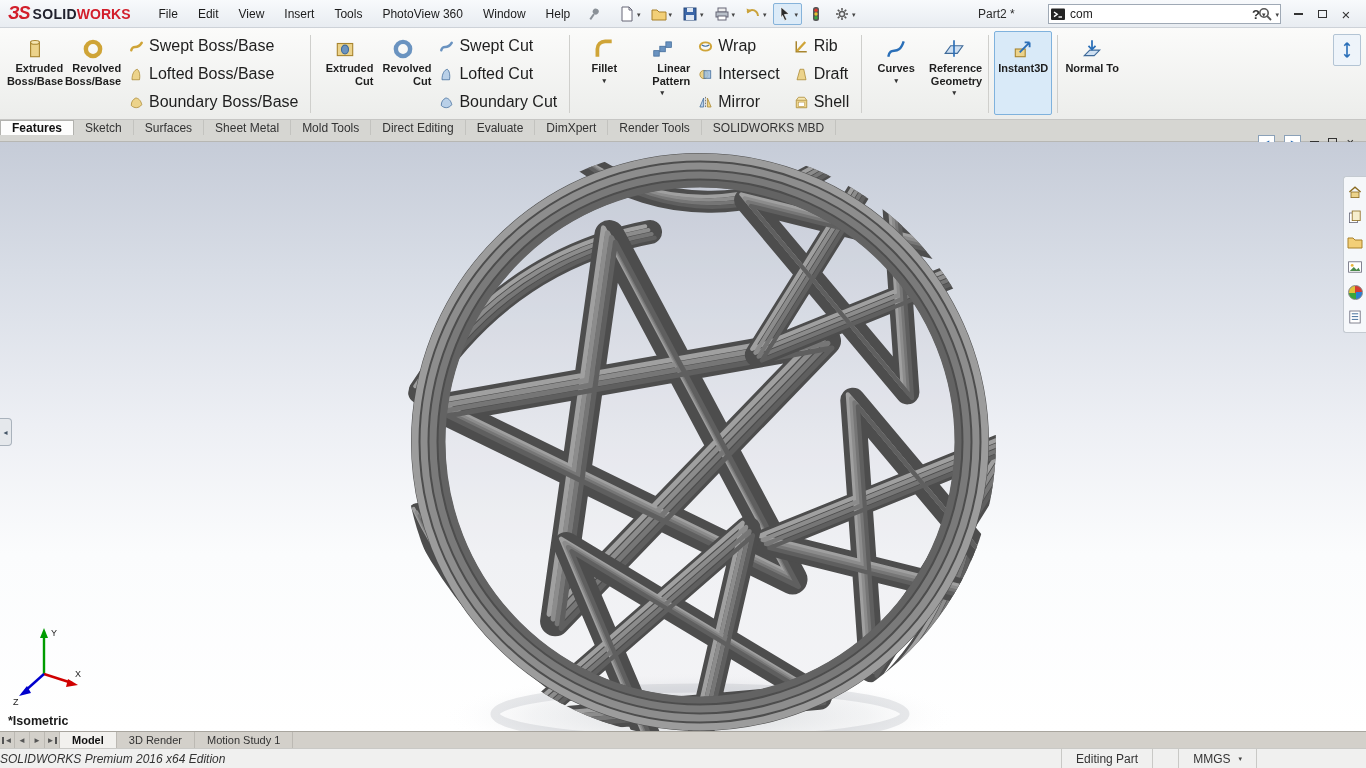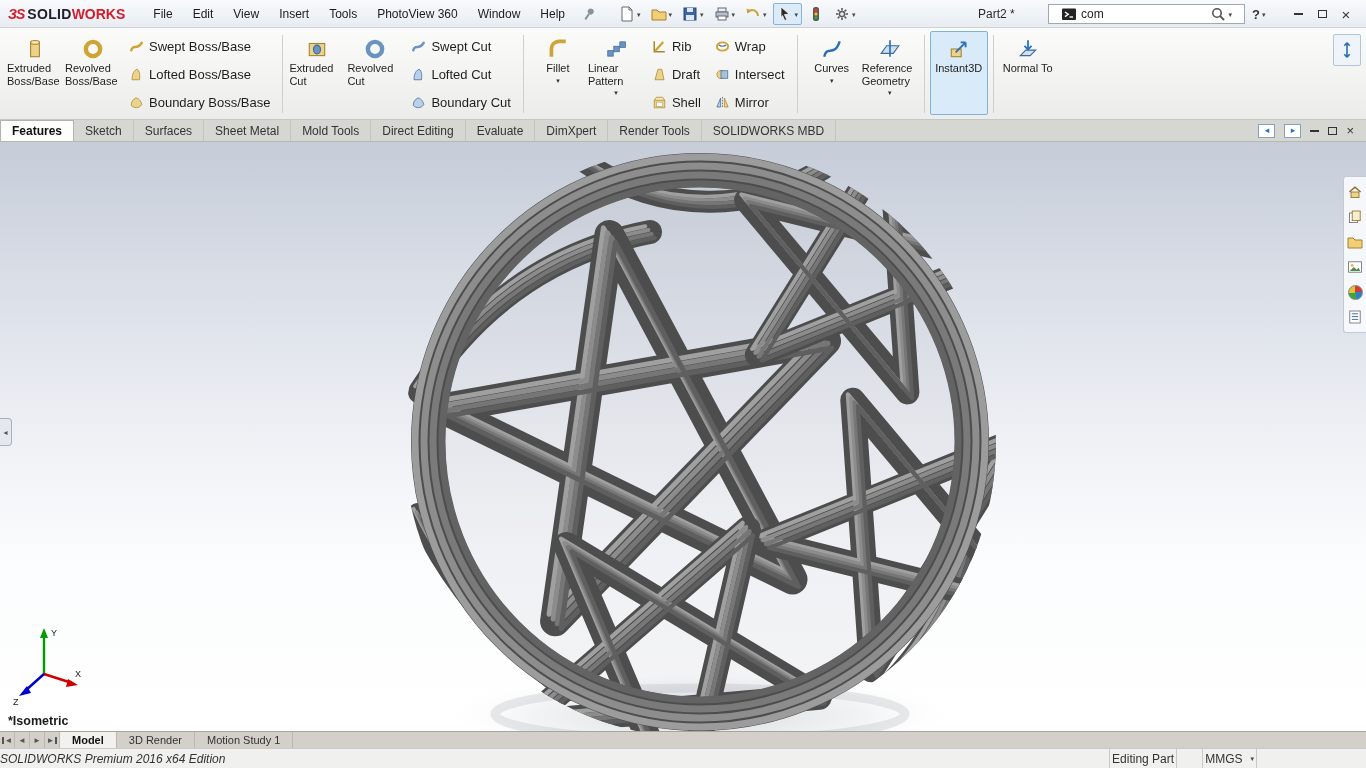--- a/index.html
+++ b/index.html
@@ -3,62 +3,62 @@
 <meta charset="utf-8">
 <style>
   *{box-sizing:border-box;margin:0;padding:0;}
   html,body{width:1366px;height:768px;}
   body{font-family:"Liberation Sans",sans-serif;font-size:12px;color:#222;overflow:hidden;background:#fff;}
   #app{position:relative;width:1366px;height:768px;}
 
   
   #titlebar{position:absolute;top:0;left:0;right:0;height:28px;background:linear-gradient(#f8fafc,#e8ecf1);border-bottom:1px solid #cdd2d8;display:flex;align-items:center;}
   #logo{display:flex;align-items:baseline;padding:0 8px;white-space:nowrap;}
-  .lg-prefix{color:#d21e2b;font-style:italic;font-weight:bold;font-size:14px;margin-right:3px;letter-spacing:-1px;}
+  .lg-prefix{color:#d21e2b;font-style:italic;font-weight:bold;font-size:18px;margin-right:3px;letter-spacing:-1px;}
   .lg-solid{color:#20202c;font-weight:bold;font-size:14px;letter-spacing:.3px;}
   .lg-works{color:#d21e2b;font-weight:bold;font-size:14px;}
   #menubar{display:flex;align-items:center;height:100%;margin-left:10px;}
   .menu-item{padding:12px 10px;height:100%;display:flex;align-items:center;color:#1c1c1c;cursor:default;}
   .pin{margin-left:6px;transform:rotate(35deg);opacity:.85;width:16px;height:16px;}
   #qat{position:absolute;left:614px;top:0;height:28px;display:flex;align-items:center;}
   .qat-item{display:flex;align-items:center;height:22px;padding:0 3px;margin:0 1px;border:1px solid transparent;border-radius:2px;}
   .qat-item.active{border-color:#86b3da;background:#dcebf8;}
   .caret{font-size:7px;color:#444;margin-left:2px;line-height:1;}
   #doc-title{position:absolute;left:978px;top:7px;color:#2b2b2b;}
-  #searchbox{position:absolute;left:1048px;top:4px;width:197px;height:20px;background:#fff;border:1px solid #9fa9b5;display:flex;align-items:center;padding:0 12px;}
+  #searchbox{position:absolute;left:1048px;top:4px;width:233px;height:20px;background:#fff;border:1px solid #9fa9b5;display:flex;align-items:center;padding:0 1px;}
   #search-input{flex:1;border:none;outline:none;font-family:inherit;font-size:12px;padding:0 4px;min-width:0;color:#222;background:transparent;}
   #help{position:absolute;left:1252px;top:0;height:28px;display:flex;align-items:center;}
   #help .q{font-size:13px;color:#333;font-weight:bold;}
   #winctrl{position:absolute;right:0;top:0;height:28px;display:flex;align-items:center;padding-right:8px;}
   .wbtn{width:24px;height:22px;display:flex;align-items:center;justify-content:center;color:#333;}
   .win-min-bar{display:inline-block;width:9px;border-bottom:2px solid #333;}
   .win-box{display:inline-block;width:9px;height:8px;border:1.5px solid #333;}
   .win-x{font-size:15px;line-height:1;color:#333;}
 
   
   #ribbon{position:absolute;top:28px;left:0;right:0;height:92px;background:linear-gradient(#fbfbfa,#ecedeb);border-bottom:1px solid #c6c6c4;display:flex;align-items:stretch;padding:3px 40px 2px 6px;}
   .rgroup-large{display:flex;align-items:flex-start;}
   .rgroup-small{display:flex;flex-direction:column;justify-content:space-around;padding:1px 2px;align-items:flex-start;}
-  .rbtn-large{width:58px;min-height:84px;display:flex;flex-direction:column;align-items:center;padding-top:4px;border:1px solid transparent;text-align:left;border-radius:2px;}
+  .rbtn-large{width:58px;min-height:84px;display:flex;flex-direction:column;align-items:center;padding-top:4px;border:1px solid transparent;text-align:right;border-radius:2px;font-weight:bold;}
   .rbtn-large.active{background:#d9eaf8;border-color:#7fb2dd;}
   .rbtn-large .icn{height:26px;display:flex;align-items:center;}
   .rlabel{font-size:11px;line-height:12.5px;color:#1e1e1e;}
   .rcaret{font-size:7px;color:#333;margin-top:2px;line-height:1;}
   .rbtn-small{display:flex;align-items:center;height:26px;padding:0 5px;border-radius:2px;}
-  .rlabel-s{font-size:13px;color:#1e1e1e;margin-left:5px;white-space:nowrap;}
+  .rlabel-s{font-size:16px;color:#1e1e1e;margin-left:5px;white-space:nowrap;}
   .rsep{width:1px;background:#cfcfcc;margin:4px 5px;}
   .icn svg{display:block;}
   .icn-22 svg{width:22px;height:22px;}
   .icn-15 svg{width:15px;height:15px;}
   .icn-16 svg{width:16px;height:16px;}
   #tp-toggle{position:absolute;right:5px;top:34px;width:28px;height:32px;border:1px solid #b3c4d4;background:#eef4fa;border-radius:2px;display:flex;align-items:center;justify-content:center;}
   #tp-toggle svg{width:18px;height:18px;}
 
   
-  #tabrow{position:absolute;top:120px;left:0;right:0;height:22px;background:#d6d6d2;border-bottom:1px solid #b7b7b3;display:flex;align-items:stretch;}
+  #tabrow{position:absolute;top:120px;left:0;right:0;height:22px;background:#d6d6d2;border-bottom:1px solid #b7b7b3;display:flex;align-items:stretch;flex-direction:column;}
   .ctab{padding:0 11px;display:flex;align-items:center;color:#333;border-right:1px solid #c3c3bf;font-size:12px;}
   .ctab.active{background:#fdfdfc;font-weight:bold;color:#111;border:1px solid #b2b2ae;border-bottom:none;}
   #docctrl{margin-left:auto;display:flex;align-items:center;gap:9px;padding-right:12px;}
   .dctrl-page{width:17px;height:14px;border:1px solid #8ba1b8;background:#fff;display:flex;align-items:center;justify-content:center;color:#2a6fb8;font-size:9px;line-height:1;}
   .dctrl{display:flex;align-items:center;justify-content:center;color:#333;}
 
   
   #viewport{position:absolute;top:142px;left:0;width:1366px;height:589px;overflow:hidden;background:linear-gradient(180deg,#c6ccd8 0%,#d8dde6 22%,#edeff4 48%,#fbfcfd 70%,#ffffff 100%);}
   #model-svg{position:absolute;left:0;top:0;}
   #view-label{position:absolute;left:8px;bottom:3px;font-weight:bold;color:#1b1b1b;font-size:12.5px;}
@@ -73,21 +73,21 @@
   .bnav{width:15px;display:flex;align-items:center;justify-content:center;color:#555;font-size:8px;border-right:1px solid #bcb9b3;}
   .bnav.first::before{content:"";border-left:2px solid #555;height:7px;margin-right:1px;}
   .bnav.last::after{content:"";border-left:2px solid #555;height:7px;margin-left:1px;}
   .btab{padding:0 12px;display:flex;align-items:center;color:#333;border-right:1px solid #bcb9b3;}
   .btab.active{background:#f2f1ee;font-weight:bold;color:#111;}
 
   
   #statusbar{position:absolute;top:748px;left:0;right:0;height:20px;background:#f0f0ef;border-top:1px solid #c9c9c6;display:flex;align-items:center;color:#333;}
   #sb-left{font-style:italic;}
   #sb-right{margin-left:auto;display:flex;align-items:stretch;height:100%;}
-  .sb-cell{border-left:1px solid #c9c9c6;display:flex;align-items:center;padding:0 2px;gap:6px;}
+  .sb-cell{border-left:1px solid #c9c9c6;display:flex;align-items:center;padding:0 14px;gap:6px;}
   .sb-pad{border-left:1px solid #c9c9c6;width:110px;}
   .sb-gap{border-left:1px solid #c9c9c6;width:26px;}
 </style>
 </head>
 <body>
 
 <div id="app">
 
   <div id="titlebar">
     <div id="logo">
@@ -344,20 +344,50 @@
             </svg>
           </span>
           <span class="rlabel">Linear Pattern</span>
           <span class="rcaret">▾</span>
         </div>
       </div>
       <div class="rgroup-small">
         <div class="rbtn-small">
           <span class="icn icn-15">
             <svg viewBox="0 0 20 20">
+              <ellipse cx="10" cy="10" rx="7.5" ry="5.5" fill="none" stroke="#cfa437" stroke-width="2.6"></ellipse>
+              <path d="M5 8c3 2 7 2 10 0" stroke="#3f6a99" stroke-width="1.4" fill="none"></path>
+            </svg>
+          </span>
+          <span class="rlabel-s">Wrap</span>
+        </div>
+        <div class="rbtn-small">
+          <span class="icn icn-15">
+            <svg viewBox="0 0 20 20">
+              <circle cx="8" cy="10" r="5.5" fill="#ecd38b" stroke="#a8852f"></circle>
+              <rect x="8" y="5" width="9" height="10" fill="#9fc0e0" fill-opacity="0.85" stroke="#3f6a99"></rect>
+            </svg>
+          </span>
+          <span class="rlabel-s">Intersect</span>
+        </div>
+        <div class="rbtn-small">
+          <span class="icn icn-15">
+            <svg viewBox="0 0 20 20">
+              <path d="M2.5 16L7.5 4v12z" fill="#b9d0e8" stroke="#3f6a99"></path>
+              <path d="M17.5 16L12.5 4v12z" fill="#ecd38b" stroke="#a8852f"></path>
+              <line x1="10" y1="2.5" x2="10" y2="17.5" stroke="#555" stroke-dasharray="2.2 1.6"></line>
+            </svg>
+          </span>
+          <span class="rlabel-s">Mirror</span>
+        </div>
+      </div>
+      <div class="rgroup-small">
+        <div class="rbtn-small">
+          <span class="icn icn-15">
+            <svg viewBox="0 0 20 20">
               <path d="M3 3v14h14" fill="none" stroke="#a8852f" stroke-width="2"></path>
               <path d="M4 16L15 4" stroke="#cfa437" stroke-width="3"></path>
             </svg>
           </span>
           <span class="rlabel-s">Rib</span>
         </div>
         <div class="rbtn-small">
           <span class="icn icn-15">
             <svg viewBox="0 0 20 20">
               <path d="M4 17L8 3h5l3 14z" fill="#ecd38b" stroke="#a8852f"></path>
@@ -367,50 +397,20 @@
         </div>
         <div class="rbtn-small">
           <span class="icn icn-15">
             <svg viewBox="0 0 20 20">
               <path d="M3 7v10h14V7" fill="#ecd38b" stroke="#a8852f"></path>
               <path d="M3 7l3-4h8l3 4z" fill="#f6e7b4" stroke="#a8852f"></path>
               <rect x="6" y="9.5" width="8" height="5.5" fill="#fff" stroke="#a8852f" stroke-width="0.6"></rect>
             </svg>
           </span>
           <span class="rlabel-s">Shell</span>
-        </div>
-      </div>
-      <div class="rgroup-small">
-        <div class="rbtn-small">
-          <span class="icn icn-15">
-            <svg viewBox="0 0 20 20">
-              <ellipse cx="10" cy="10" rx="7.5" ry="5.5" fill="none" stroke="#cfa437" stroke-width="2.6"></ellipse>
-              <path d="M5 8c3 2 7 2 10 0" stroke="#3f6a99" stroke-width="1.4" fill="none"></path>
-            </svg>
-          </span>
-          <span class="rlabel-s">Wrap</span>
-        </div>
-        <div class="rbtn-small">
-          <span class="icn icn-15">
-            <svg viewBox="0 0 20 20">
-              <circle cx="8" cy="10" r="5.5" fill="#ecd38b" stroke="#a8852f"></circle>
-              <rect x="8" y="5" width="9" height="10" fill="#9fc0e0" fill-opacity="0.85" stroke="#3f6a99"></rect>
-            </svg>
-          </span>
-          <span class="rlabel-s">Intersect</span>
-        </div>
-        <div class="rbtn-small">
-          <span class="icn icn-15">
-            <svg viewBox="0 0 20 20">
-              <path d="M2.5 16L7.5 4v12z" fill="#b9d0e8" stroke="#3f6a99"></path>
-              <path d="M17.5 16L12.5 4v12z" fill="#ecd38b" stroke="#a8852f"></path>
-              <line x1="10" y1="2.5" x2="10" y2="17.5" stroke="#555" stroke-dasharray="2.2 1.6"></line>
-            </svg>
-          </span>
-          <span class="rlabel-s">Mirror</span>
         </div>
       </div>
       <div class="rsep"></div>
       <div class="rgroup-large">
         <div class="rbtn-large">
           <span class="icn icn-22">
             <svg viewBox="0 0 20 20">
               <path d="M3 17C5 6 12 18 17 3" fill="none" stroke="#2a6fb8" stroke-width="2.2"></path>
             </svg>
           </span>

